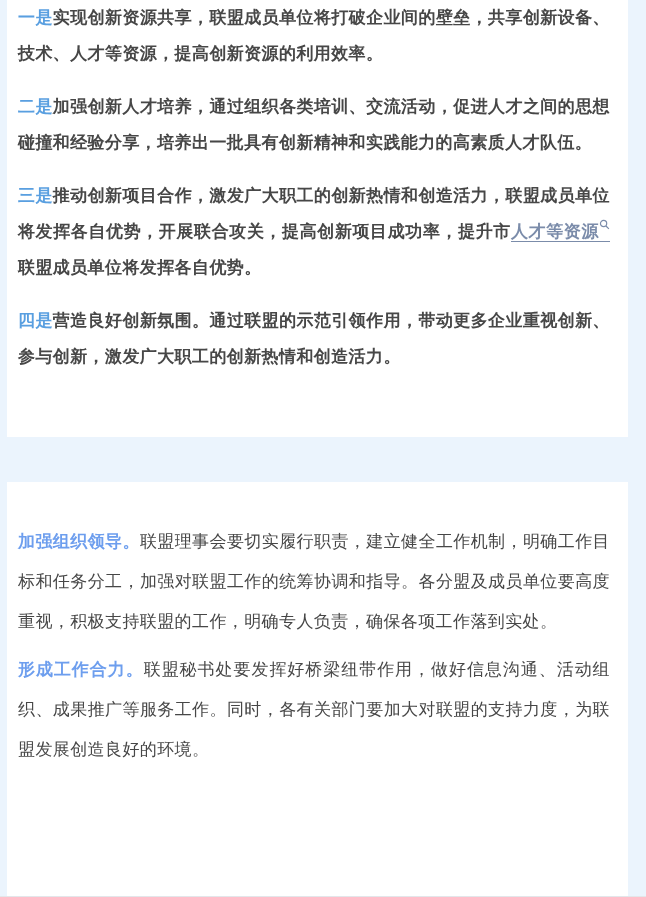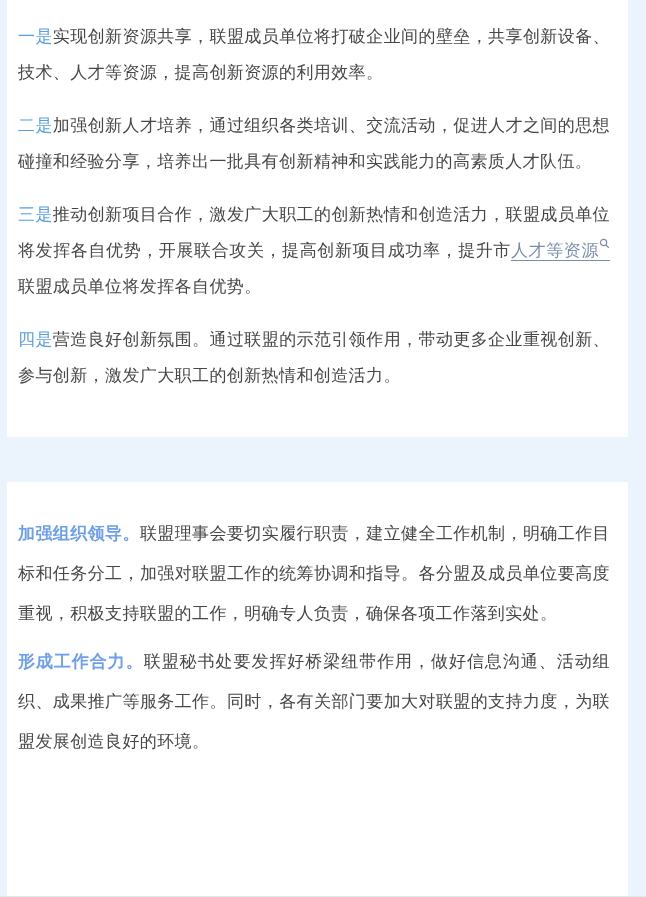--- a/index.html
+++ b/index.html
@@ -15,28 +15,28 @@
   .card {
     background: var(--card-bg, #ffffff);
     margin-left: 7px;
     margin-right: 18px;
     padding-left: 11px;
     padding-right: 18px;
     overflow: hidden;
   }
   .card-measures {
     height: 437px;
-    padding-top: 19px;
+    font-weight: bold;
   }
   .section-gap {
     height: 45px;
   }
   .card-requirements {
     height: 415px;
-    padding-top: 32px;
+    padding-top: 40px;
   }
   p.para {
     margin: 0;
     font-size: 17px;
     color: var(--body-text, #474747);
     text-align: justify;
     letter-spacing: 0.4px;
     word-break: break-all;
   }
   .card-measures p.para { line-height: 36px; margin-bottom: 17px; }

